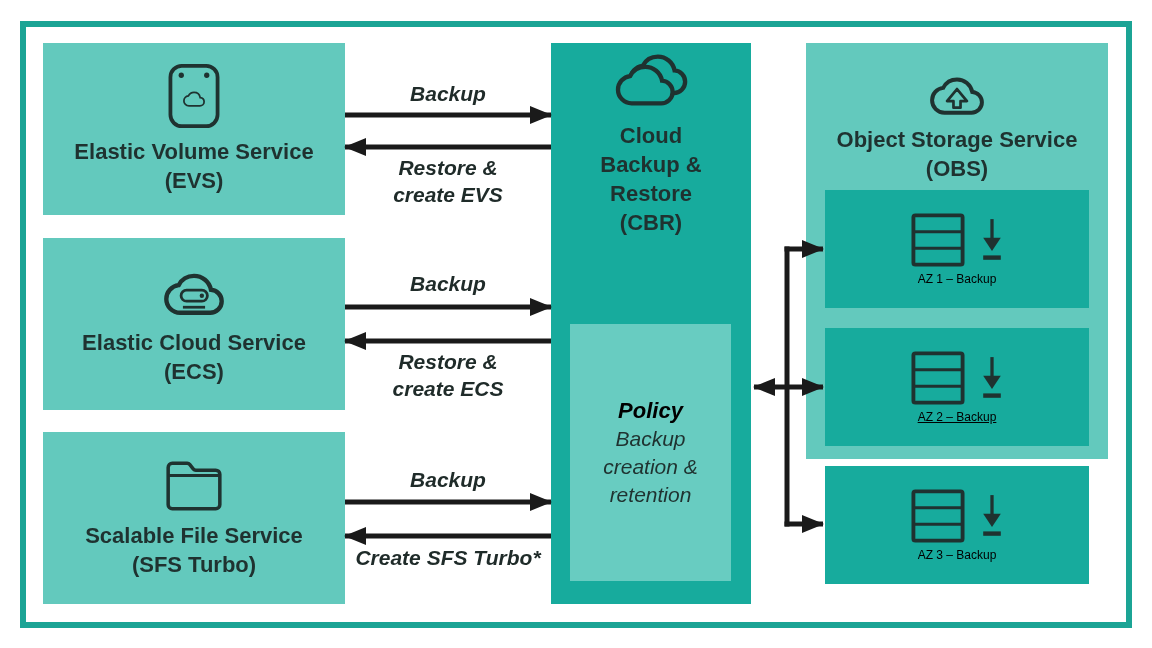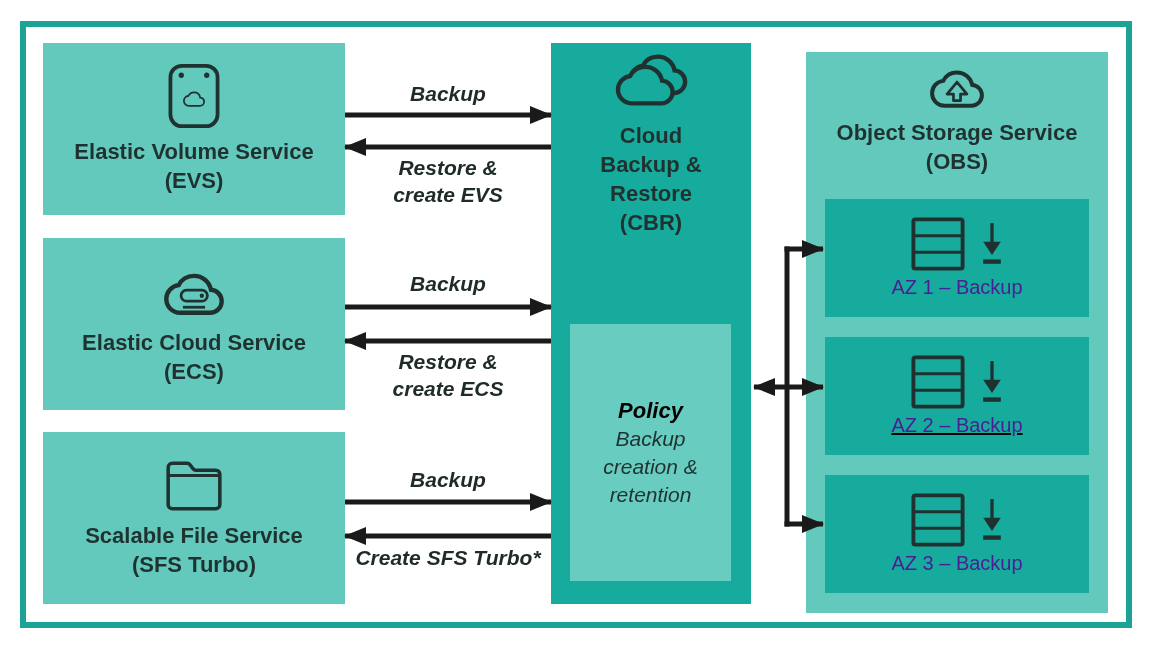--- a/index.html
+++ b/index.html
@@ -21,26 +21,26 @@
   .box-ecs { left:43px; top:238px; width:302px; height:172px; gap:6px; }
   .box-sfs { left:43px; top:432px; width:302px; height:172px; gap:10px; }
 
   .box-cbr { left:551px; top:43px; width:200px; height:561px; gap:12px; }
   .policy  { position:absolute; left:19px; top:281px; width:161px; height:257px;
              display:flex; flex-direction:column; align-items:center; justify-content:center;
              background:#68ccc1; }
   .policy .ph { font-style:italic; font-weight:bold; font-size:22px; line-height:28px; color:#000000; }
   .policy .pl { font-style:italic; font-size:21px; line-height:28px; color:#1f3230; text-align:center; }
 
-  .box-obs { left:806px; top:52px; width:302px; height:561px; padding-top:8px; gap:4px; }
+  .box-obs { left:806px; top:43px; width:302px; height:416px; padding-top:24px; gap:4px; }
   .az { position:absolute; left:19px; width:264px; height:118px;
         display:flex; flex-direction:column; align-items:center; justify-content:center; gap:5px; }
   .az1 { top:147px; } .az2 { top:285px;text-decoration:underline; } .az3 { top:423px; }
   .az-iconrow { display:flex; flex-direction:row; align-items:center; gap:16px; }
-  .az-label { font-size:20px; font-weight:500; color:#4c1d95; }
+  .az-label { font-size:12px; font-weight:500; color:#000000; }
 
   .flowlabel { position:absolute; left:345px; width:206px; text-align:center;
                font-style:italic; font-weight:600; font-size:21px; line-height:27px; color:#1f2b29; }
   .lf0 { top:80px; }  .lb0 { top:154px; }
   .lf1 { top:270px; } .lb1 { top:348px; }
   .lf2 { top:466px; } .lb2 { top:544px; }
   .flowlabel span { display:block; }
 
   .arrows { position:absolute; left:0; top:0; pointer-events:none; }
   .icon { display:block; }

